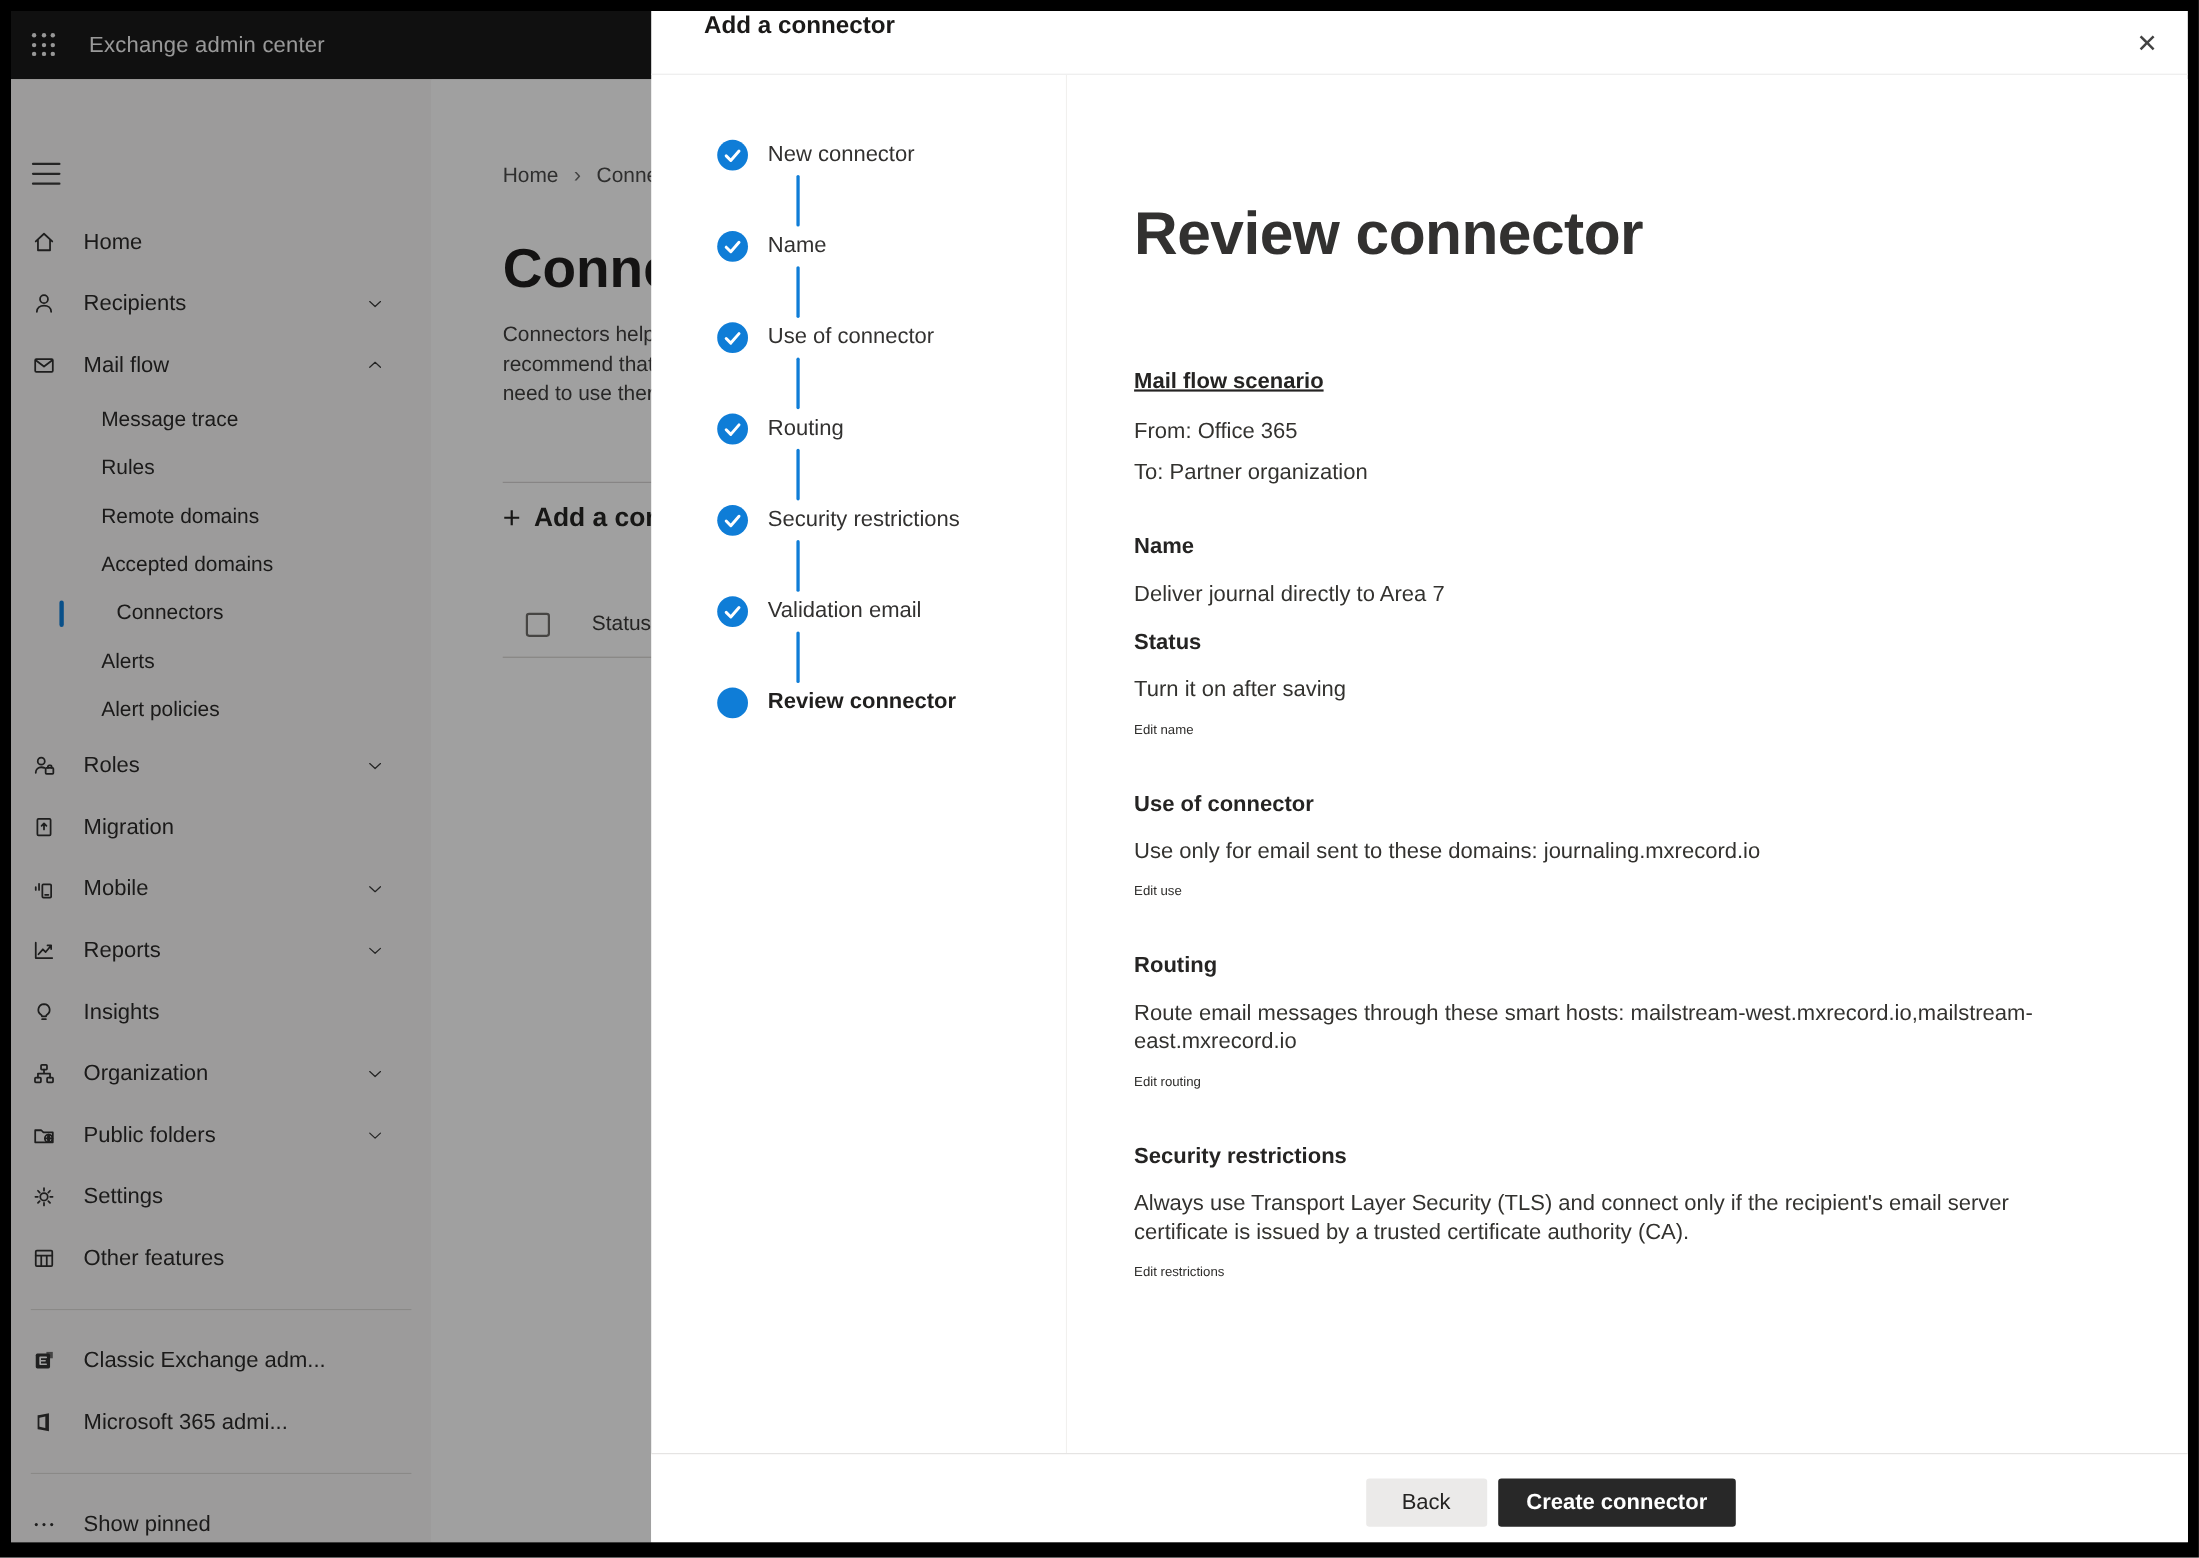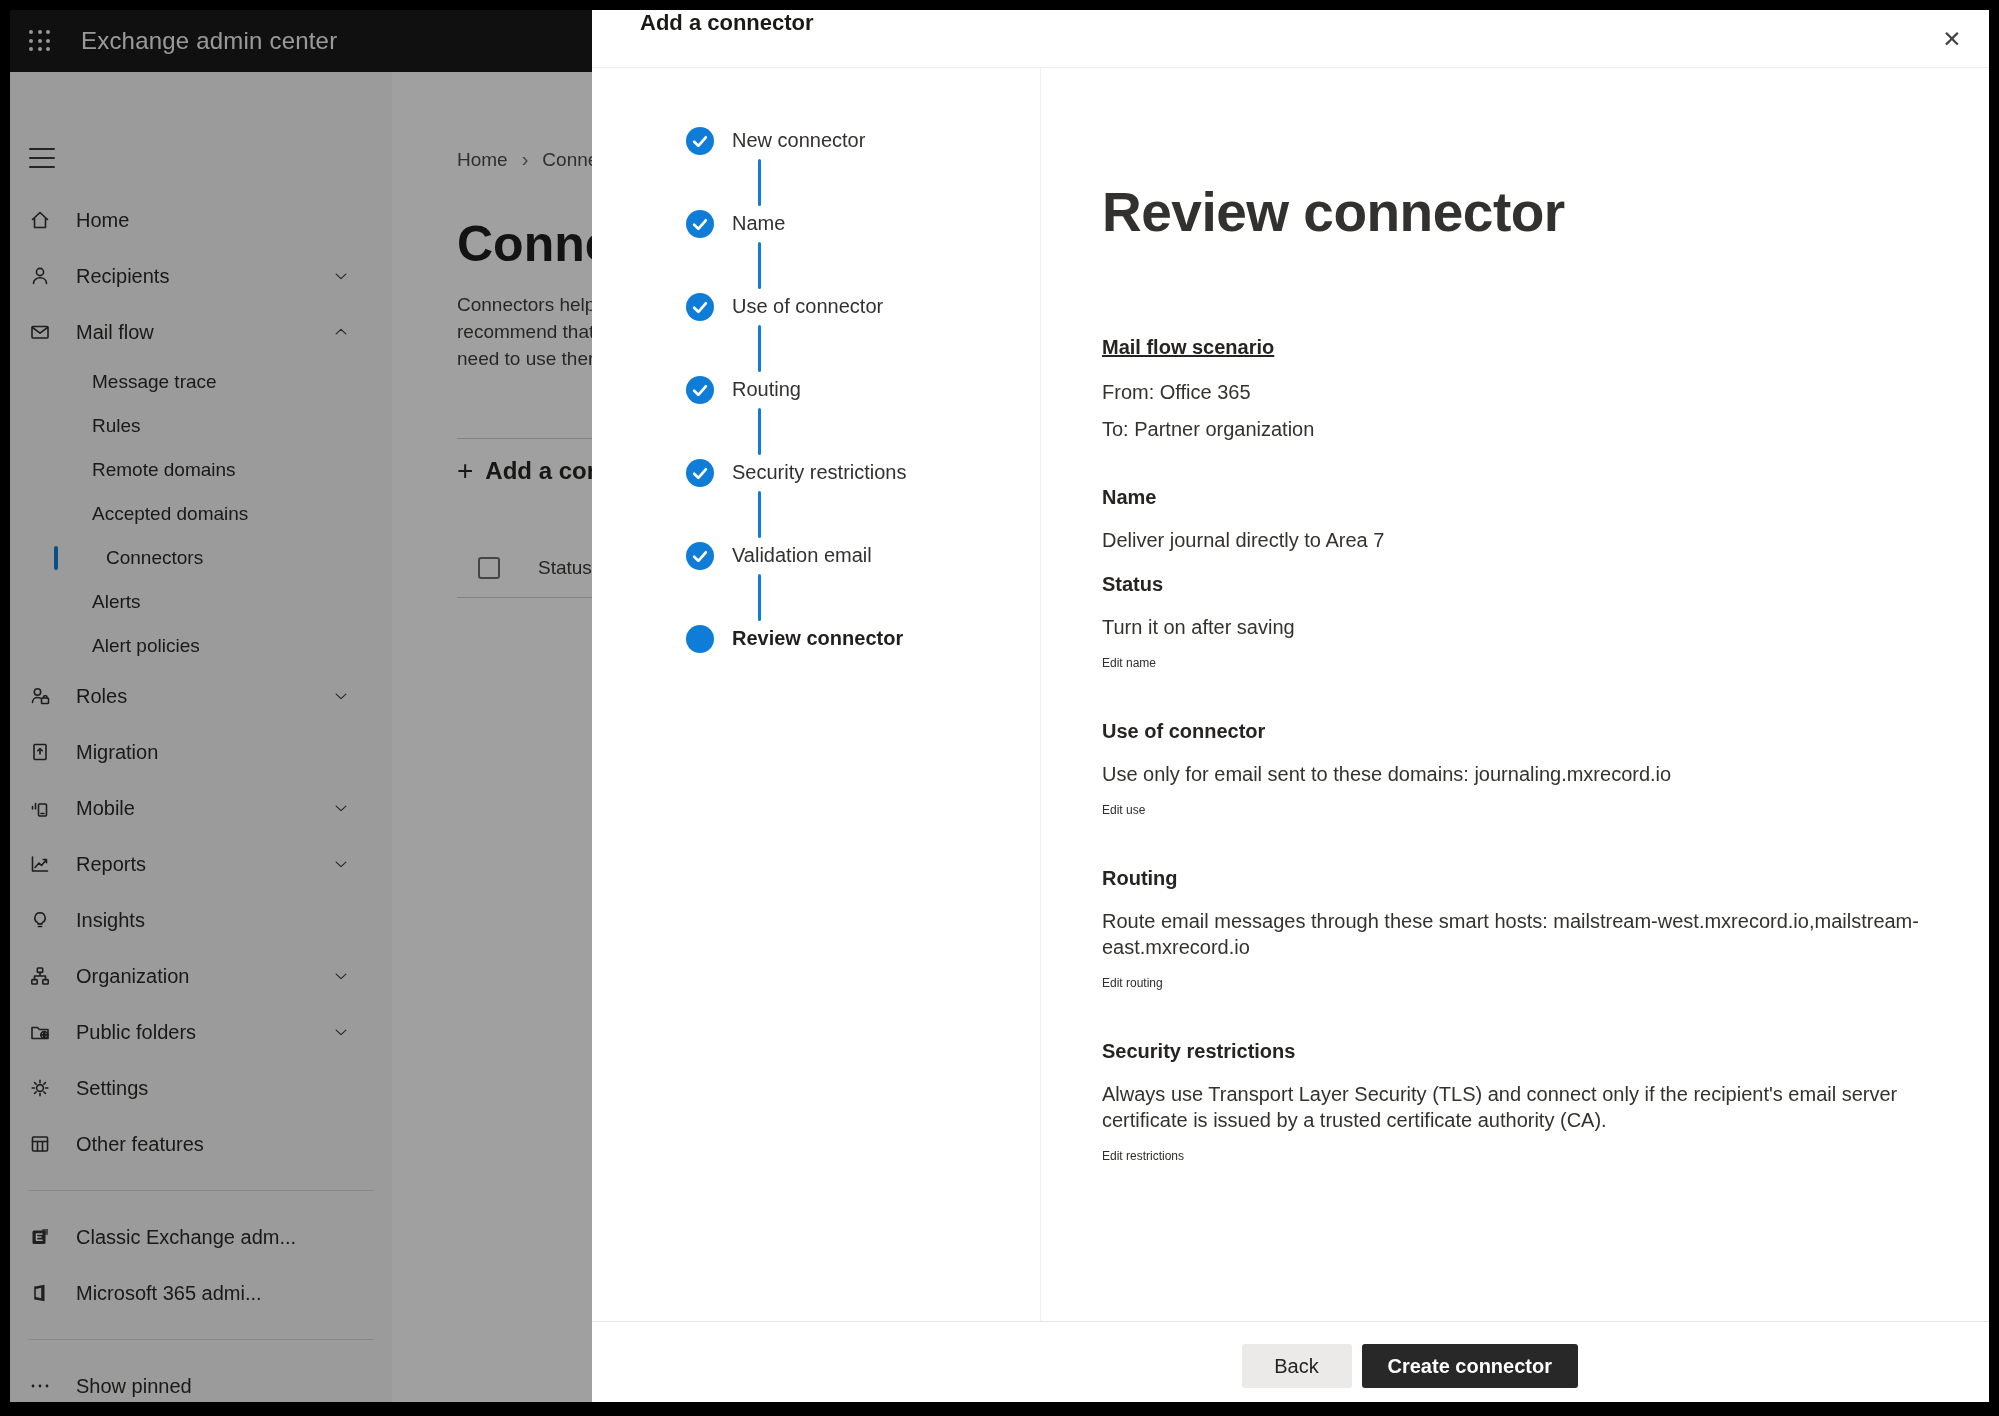--- a/index.html
+++ b/index.html
@@ -3,21 +3,21 @@
 <meta charset="utf-8">
 <style>
   html,body{margin:0;padding:0;background:#000;}
   body{font-family:"Liberation Sans","DejaVu Sans",sans-serif;-webkit-font-smoothing:antialiased;}
   .screen{position:absolute;left:10px;top:10px;width:1979px;height:1392px;background:#fbfbfa;overflow:hidden;}
 
   
   .topbar{position:absolute;left:0;top:0;right:0;height:62px;background:#1a1a1a;display:flex;align-items:center;z-index:1;}
   .waffle{width:26px;height:26px;margin-left:17px;display:grid;grid-template-columns:repeat(3,1fr);gap:4px;padding:2px;box-sizing:border-box;}
   .waffle i{width:4px;height:4px;border-radius:50%;background:#ededed;}
-  .topbar-title{color:#f0f0f0;font-size:24px;margin-left:28px;letter-spacing:.2px;}
+  .topbar-title{color:#f0f0f0;font-size:20px;margin-left:28px;letter-spacing:.2px;}
 
   .app-body{position:absolute;top:62px;left:0;right:0;bottom:0;display:flex;z-index:1;}
   .sidebar{width:382px;background:#f4f3f2;box-sizing:border-box;padding-top:76px;flex:none;position:relative;}
   .hamburger{width:26px;height:20px;margin-left:19px;display:flex;flex-direction:column;justify-content:space-between;cursor:pointer;}
   .hamburger i{height:2px;background:#3a3a3a;border-radius:1px;}
   .nav-list{margin-top:24px;}
   .nav-item{display:flex;align-items:center;height:56px;padding:0 14px 0 18px;box-sizing:border-box;position:relative;cursor:pointer;color:#2b2a29;}
   .nav-item .nav-icon{width:24px;height:24px;flex:none;margin-right:24px;}
   .nav-item .nav-label{font-size:20px;flex:1;white-space:nowrap;overflow:hidden;}
   .nav-item .nav-chevron{width:18px;height:18px;flex:none;margin-right:28px;}
@@ -43,21 +43,21 @@
   .table-head-divider{margin-top:15px;height:1px;background:#cfcdcb;width:900px;}
 
   .scrim{position:absolute;inset:0;background:rgba(0,0,0,0.36);z-index:5;}
 
   
   .dialog{position:absolute;left:582px;top:0;bottom:0;right:0;background:#fff;z-index:10;display:flex;flex-direction:column;}
   .dialog-header{height:57px;flex:none;border-bottom:1px solid #ececeb;display:flex;align-items:flex-start;position:relative;}
   .dialog-title{font-size:22px;font-weight:700;color:#1b1a19;margin-left:48px;}
   .close-btn{position:absolute;right:20px;top:12px;width:34px;height:34px;border:none;background:transparent;font-size:23px;color:#424242;cursor:pointer;line-height:34px;text-align:center;padding:0;}
   .dialog-body{flex:1;display:flex;overflow:hidden;}
-  .steps{width:415px;flex:none;box-sizing:border-box;border-right:1px solid #f1f0ee;padding:31px 0 0 60px;margin-left:34px;}
+  .steps{width:378px;flex:none;box-sizing:border-box;border-right:1px solid #f1f0ee;padding:31px 0 0 60px;}
   .step{display:flex;align-items:center;height:83px;position:relative;}
   .step:not(:last-child)::after{content:"";position:absolute;left:72px;top:calc(50% + 18px);width:3px;height:47px;background:var(--accent,#0f7dd7);border-radius:2px;}
   .step-circle{width:28px;height:28px;border-radius:50%;background:var(--accent,#0f7dd7);flex:none;display:flex;align-items:center;justify-content:center;}
   .step-label{margin-left:18px;font-size:20px;color:#323130;white-space:nowrap;}
   .step.current .step-label{font-weight:700;color:#201f1e;}
 
   .review{flex:1;box-sizing:border-box;padding:0 40px 0 61px;overflow:hidden;}
   .review h1{margin:112px 0 0 0;font-size:55px;line-height:64px;font-weight:700;color:#323130;letter-spacing:-.5px;}
   .sec-h{font-size:20px;font-weight:700;color:#252423;line-height:26px;}
   .sec-line{font-size:20px;color:#33322f;line-height:26px;max-width:840px;}

